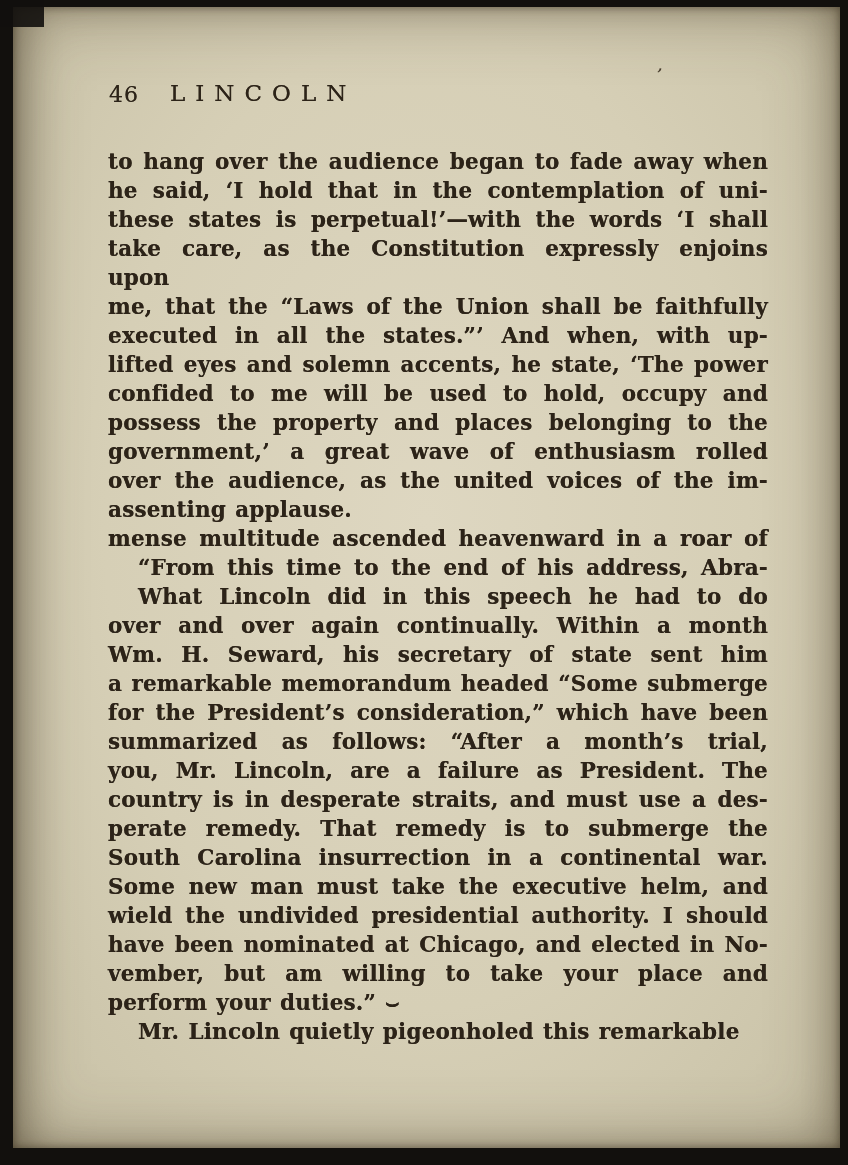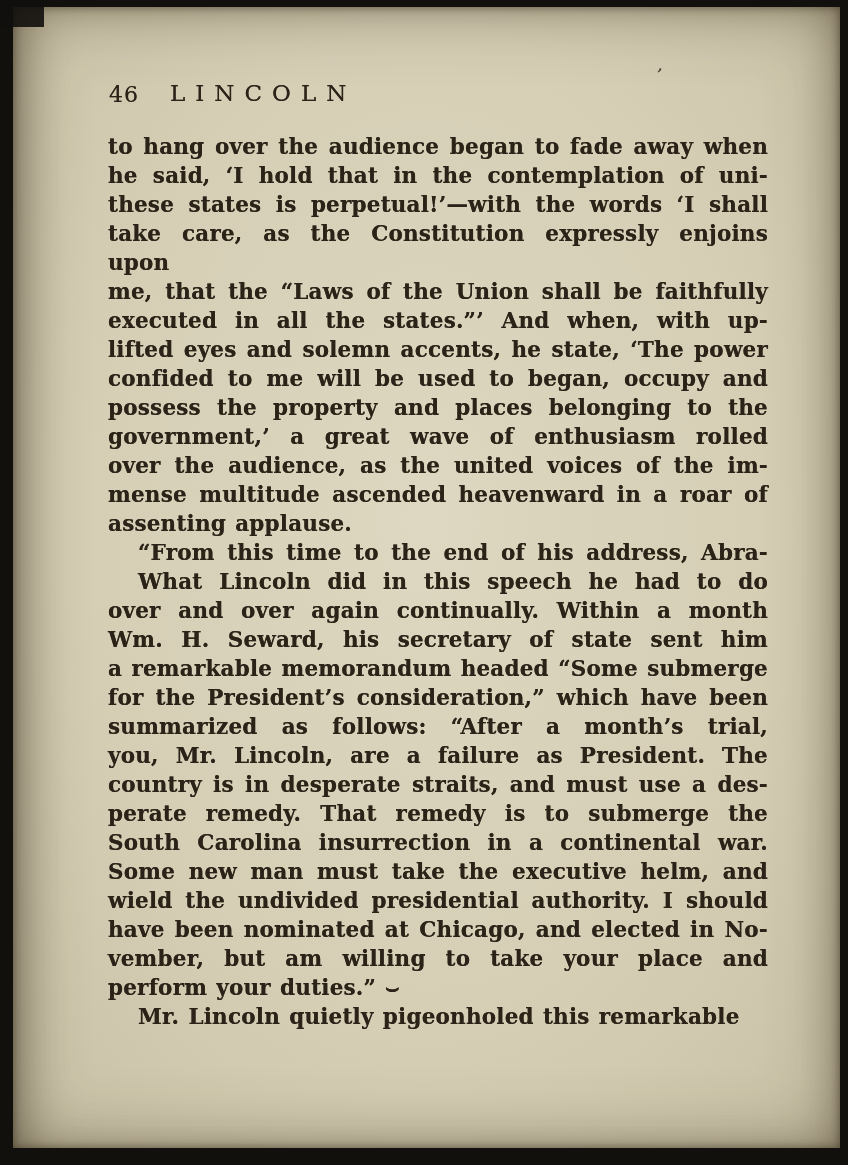--- a/index.html
+++ b/index.html
@@ -36,21 +36,21 @@
     left:95px;top:69px;
     width:660px;
     color:var(--ink);
     font-size:21.5px;
     line-height:29px;
     text-shadow:0 0 .45px rgba(44,35,24,.75);
   }
   .header{
     position:relative;
     height:34px;
-    margin-bottom:22px;
+    margin-bottom:37px;
   }
   .pagenum{
     position:absolute;left:1px;top:4px;
     font-size:22px;
     letter-spacing:1px;
   }
   .title{
     text-align:left;
     padding-left:62px;
     font-size:23px;
@@ -89,26 +89,26 @@
       </div>
       <div class="page-text">
           <div class="para">
             <div class="line">to hang over the audience began to fade away when</div>
             <div class="line">he said, ‘I hold that in the contemplation of uni-</div>
             <div class="line">these states is perpetual!’—with the words ‘I shall</div>
             <div class="line">take care, as the Constitution expressly enjoins upon</div>
             <div class="line">me, that the “Laws of the Union shall be faithfully</div>
             <div class="line">executed in all the states.”’ And when, with up-</div>
             <div class="line">lifted eyes and solemn accents, he state, ‘The power</div>
-            <div class="line">confided to me will be used to began, occupy and</div>
+            <div class="line">confided to me will be used to hold, occupy and</div>
             <div class="line">possess the property and places belonging to the</div>
             <div class="line">government,’ a great wave of enthusiasm rolled</div>
             <div class="line">over the audience, as the united voices of the im-</div>
+            <div class="line last">assenting applause.</div>
             <div class="line">mense multitude ascended heavenward in a roar of</div>
-            <div class="line last">assenting applause.</div>
           </div>
           <div class="para">
             <div class="line first">“From this time to the end of his address, Abra-</div>
           </div>
           <div class="para">
             <div class="line first">What Lincoln did in this speech he had to do</div>
             <div class="line">over and over again continually.  Within a month</div>
             <div class="line">Wm. H. Seward, his secretary of state sent him</div>
             <div class="line">a remarkable memorandum headed “Some submerge</div>
             <div class="line">for the President’s consideration,” which have been</div>

